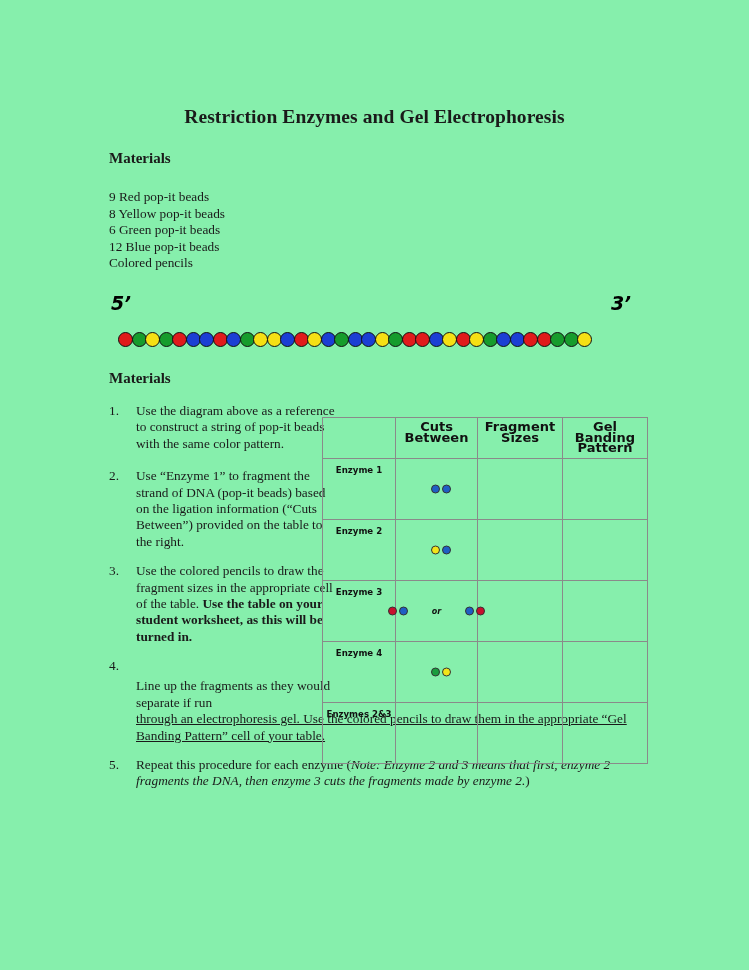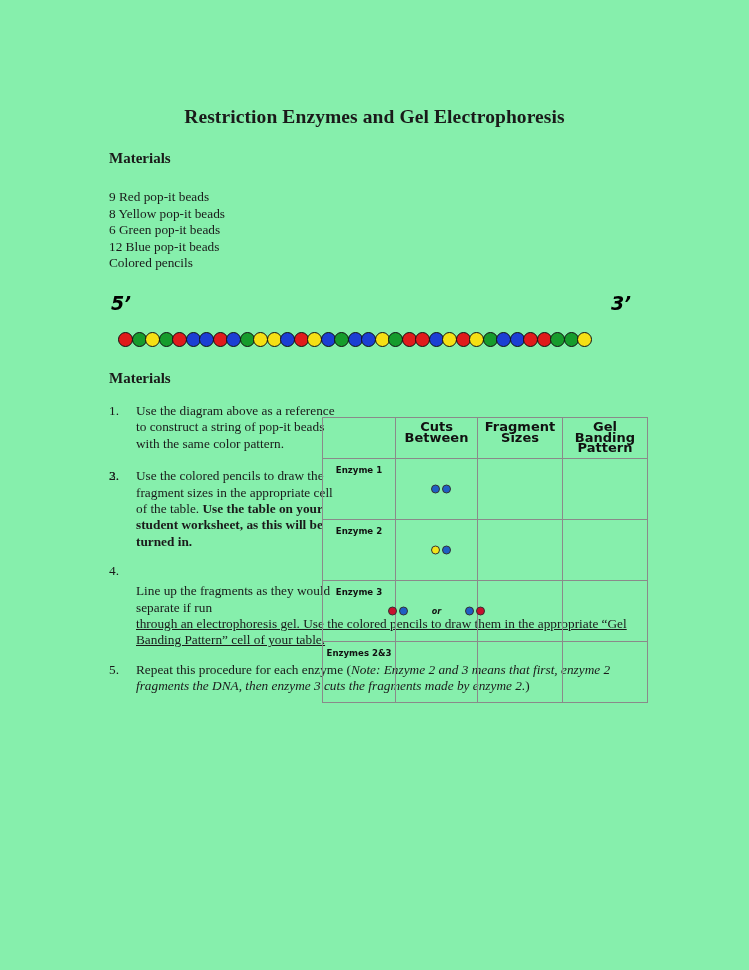--- a/index.html
+++ b/index.html
@@ -259,20 +259,21 @@
 
   <div class="steps">
 
     <div class="step step-1 narrow">
       <span class="num">1.</span>
       <span>Use the diagram above as a reference to construct a string of pop-it beads with the same color pattern.</span>
     </div>
 
     <div class="step narrow">
       <span class="num">2.</span>
+      <span>Use “Enzyme 1” to fragment the strand of DNA (pop-it beads) based on the ligation information (“Cuts Between”) provided on the table to the right.</span>
     </div>
 
     <div class="step narrow">
       <span class="num">3.</span>
       <span>Use the colored pencils to draw the fragment sizes in the appropriate cell of the table.  </span><b>Use the table on your student worksheet, as this will be turned in.</b>
     </div>
 
     <div class="step mixed">
       <span class="num">4.</span>
       <span class="step-4-head" style="display:inline-block;width:200px;vertical-align:top;">Line up the fragments as they would separate if run</span>
@@ -341,20 +342,35 @@
                 <span class="cut-bead" style="background: rgb(31, 95, 196);"></span>
                 <span class="cut-bead" style="background: rgb(200, 16, 46);"></span>
               </span>
             </div>
           </td>
           <td></td>
           <td></td>
         </tr>
         <tr class="enz-row">
           <td>
+            <div class="enz-name">Enzyme 4</div>
+          </td>
+          <td class="cuts-cell">
+            <div class="cut-pairs shift-b">
+              <span class="cut-group">
+                <span class="cut-bead" style="background: rgb(26, 156, 62);"></span>
+                <span class="cut-bead" style="background: rgb(242, 228, 26);"></span>
+              </span>
+            </div>
+          </td>
+          <td></td>
+          <td></td>
+        </tr>
+        <tr class="enz-row">
+          <td>
             <div class="enz-name">Enzymes 2&amp;3</div>
           </td>
           <td class="cuts-cell"></td>
           <td></td>
           <td></td>
         </tr>
       </tbody>
   </table>
 
 </div>

